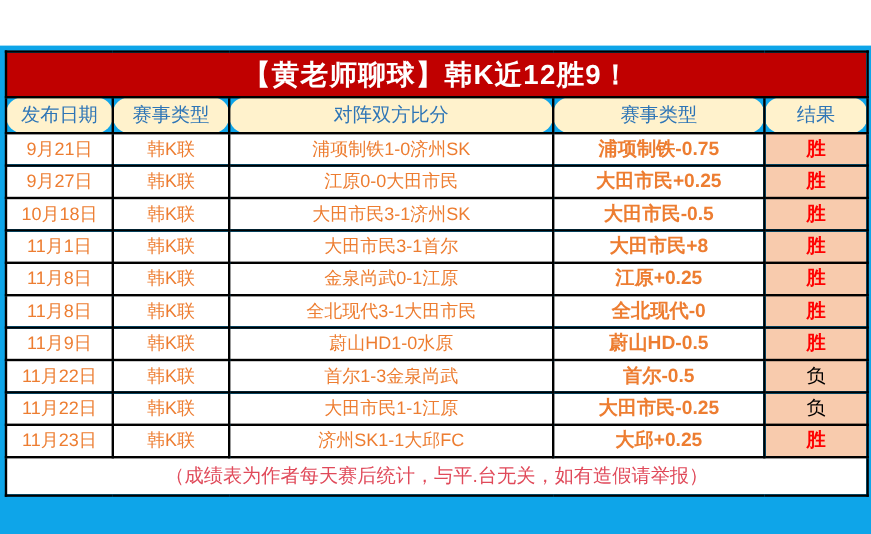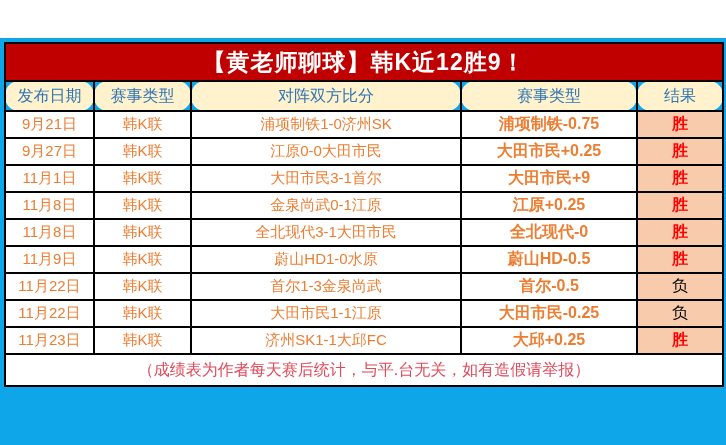--- a/index.html
+++ b/index.html
@@ -108,24 +108,31 @@
           <td class="result-cell win">胜</td>
         </tr>
         <tr class="data-row">
           <td>9月27日</td>
           <td>韩K联</td>
           <td>江原0-0大田市民</td>
           <td class="view-cell">大田市民+0.25</td>
           <td class="result-cell win">胜</td>
         </tr>
         <tr class="data-row">
+          <td>10月18日</td>
+          <td>韩K联</td>
+          <td>大田市民3-1济州SK</td>
+          <td class="view-cell">大田市民-0.5</td>
+          <td class="result-cell win">胜</td>
+        </tr>
+        <tr class="data-row">
           <td>11月1日</td>
           <td>韩K联</td>
           <td>大田市民3-1首尔</td>
-          <td class="view-cell">大田市民+9</td>
+          <td class="view-cell">大田市民+8</td>
           <td class="result-cell win">胜</td>
         </tr>
         <tr class="data-row">
           <td>11月8日</td>
           <td>韩K联</td>
           <td>金泉尚武0-1江原</td>
           <td class="view-cell">江原+0.25</td>
           <td class="result-cell win">胜</td>
         </tr>
         <tr class="data-row">

